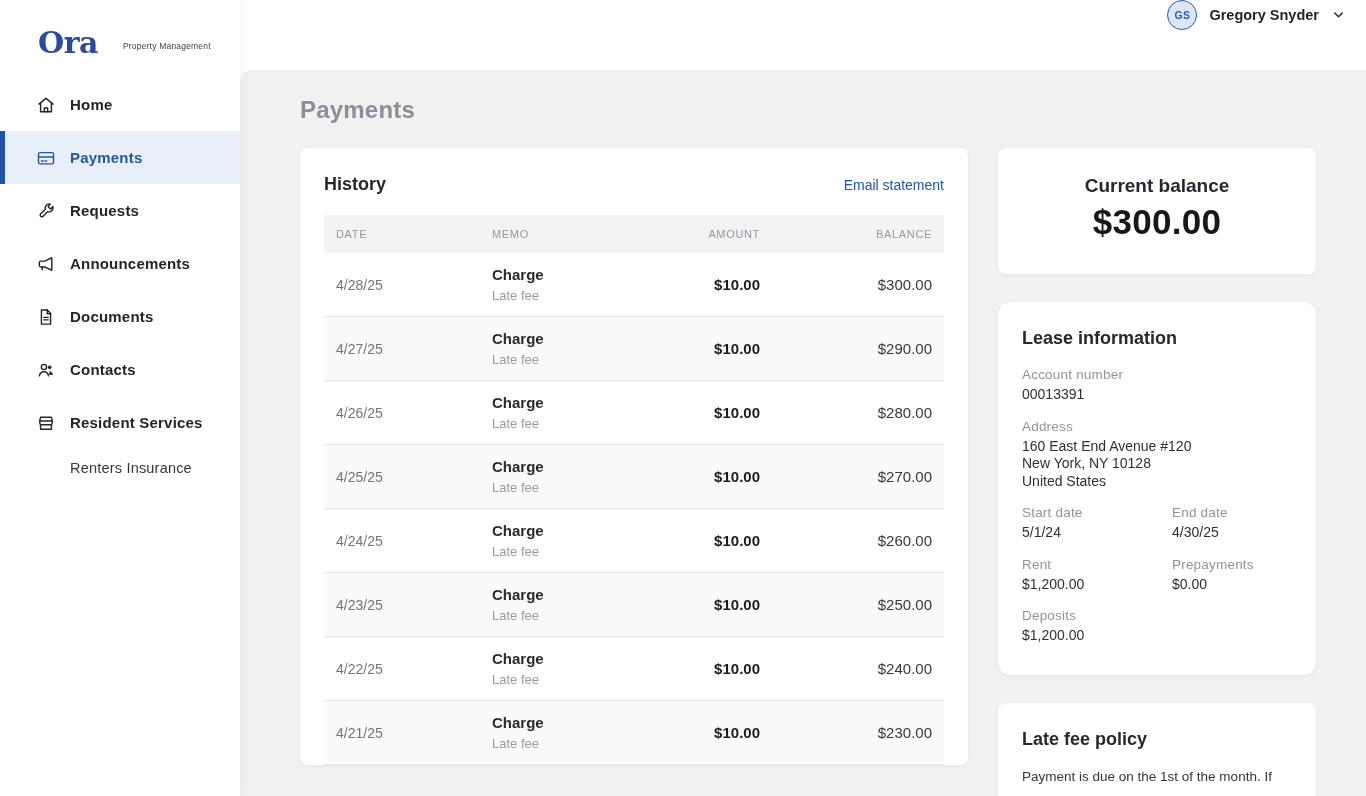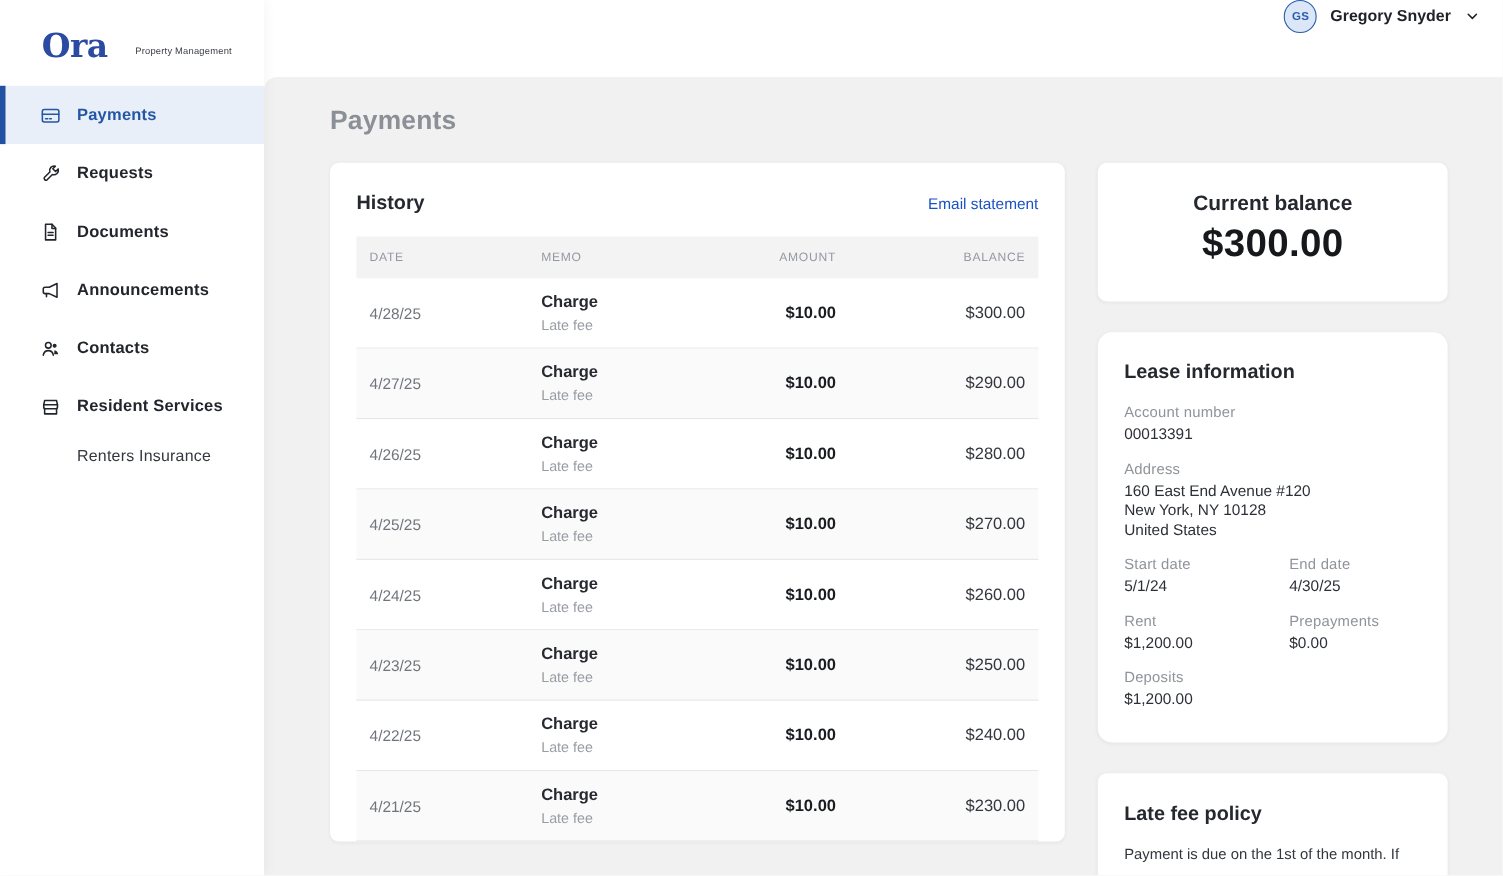--- a/index.html
+++ b/index.html
@@ -138,20 +138,30 @@
 <body>
 
 <div class="app">
 
   <aside class="sidebar">
     <div class="logo-row">
       <span class="logo-text">Ora</span>
       <span class="logo-sub">Property Management</span>
     </div>
     <nav class="nav">
+        <div class="nav-item">
+          <span class="nav-icon">
+            <svg viewBox="0 0 24 24">
+              <path d="M3.5 11 12 4l8.5 7"></path>
+              <path d="M5.5 9.8V20h13V9.8"></path>
+              <path d="M10 20v-4.5h4V20"></path>
+            </svg>
+          </span>
+          <span class="nav-label">Home</span>
+        </div>
         <div class="nav-item active">
           <span class="nav-icon">
             <svg viewBox="0 0 24 24">
               <rect x="3" y="5.5" width="18" height="13.5" rx="2"></rect>
               <path d="M3 10.7h18"></path>
               <path d="M6.5 15.6h2.4M11 15.6h1.8"></path>
             </svg>
           </span>
           <span class="nav-label">Payments</span>
         </div>
@@ -159,35 +169,35 @@
           <span class="nav-icon">
             <svg viewBox="0 0 24 24">
               <path d="M20.3 6.7a4.9 4.9 0 0 1-6.3 6L8.2 18.5a2 2 0 0 1-2.8-2.8L11.2 10a4.9 4.9 0 0 1 6-6.3l-2.8 2.8 3 3 2.9-2.8z"></path>
             </svg>
           </span>
           <span class="nav-label">Requests</span>
         </div>
         <div class="nav-item">
           <span class="nav-icon">
             <svg viewBox="0 0 24 24">
+              <path d="M19 4.5v15l-8.5-4H6a2 2 0 0 1-2-2v-3a2 2 0 0 1 2-2h4.5L19 4.5z"></path>
+              <path d="M7.5 15.5V19"></path>
+            </svg>
+          </span>
+          <span class="nav-label">Announcements</span>
+        </div>
+        <div class="nav-item">
+          <span class="nav-icon">
+            <svg viewBox="0 0 24 24">
               <path d="M6.5 3.5h7l4 4v13h-11z"></path>
               <path d="M13.5 3.5V8h4"></path>
               <path d="M9.3 12.4h5.4M9.3 15.4h5.4"></path>
             </svg>
           </span>
           <span class="nav-label">Documents</span>
-        </div>
-        <div class="nav-item">
-          <span class="nav-icon">
-            <svg viewBox="0 0 24 24">
-              <path d="M19 4.5v15l-8.5-4H6a2 2 0 0 1-2-2v-3a2 2 0 0 1 2-2h4.5L19 4.5z"></path>
-              <path d="M7.5 15.5V19"></path>
-            </svg>
-          </span>
-          <span class="nav-label">Announcements</span>
         </div>
         <div class="nav-item">
           <span class="nav-icon">
             <svg viewBox="0 0 24 24">
               <circle cx="9.5" cy="8.3" r="3.1"></circle>
               <path d="M4 19c.6-3.2 2.7-4.9 5.5-4.9s4.9 1.7 5.5 4.9"></path>
               <circle cx="16.4" cy="8.8" r="2.2" fill="currentColor" stroke="none"></circle>
               <path d="M16.2 13.6c2.3.3 3.6 1.8 4.1 4.4h-4.4" fill="currentColor" stroke="none"></path>
             </svg>
           </span>

